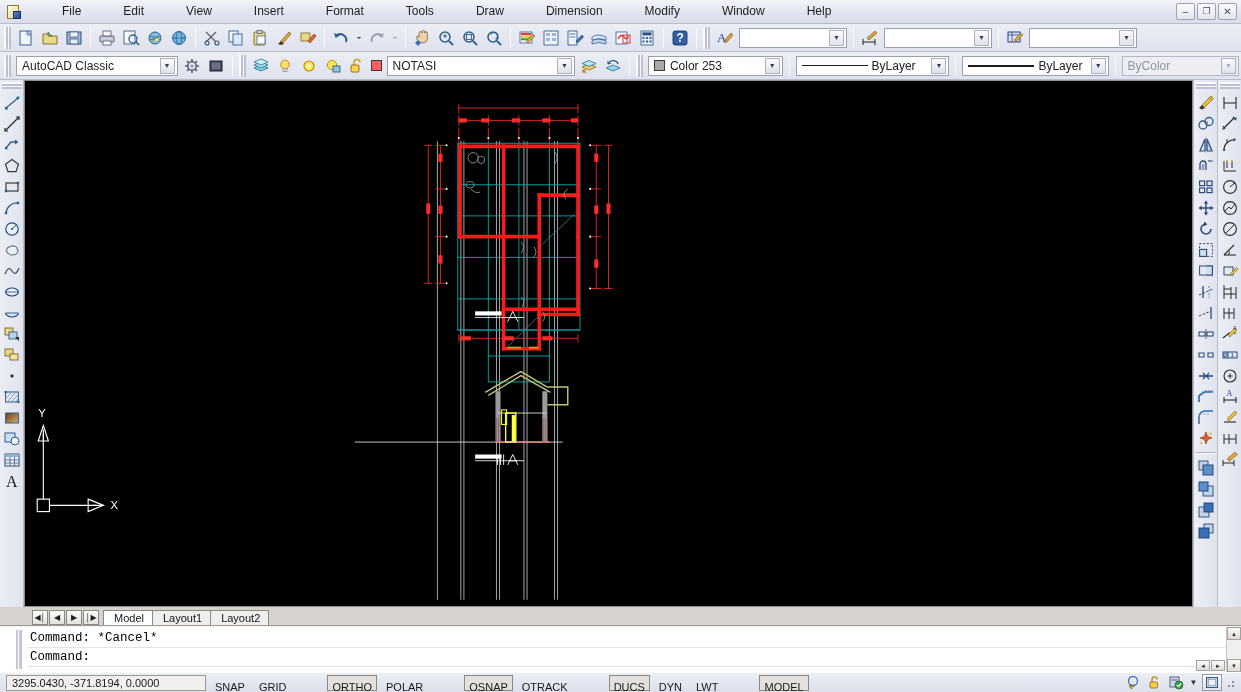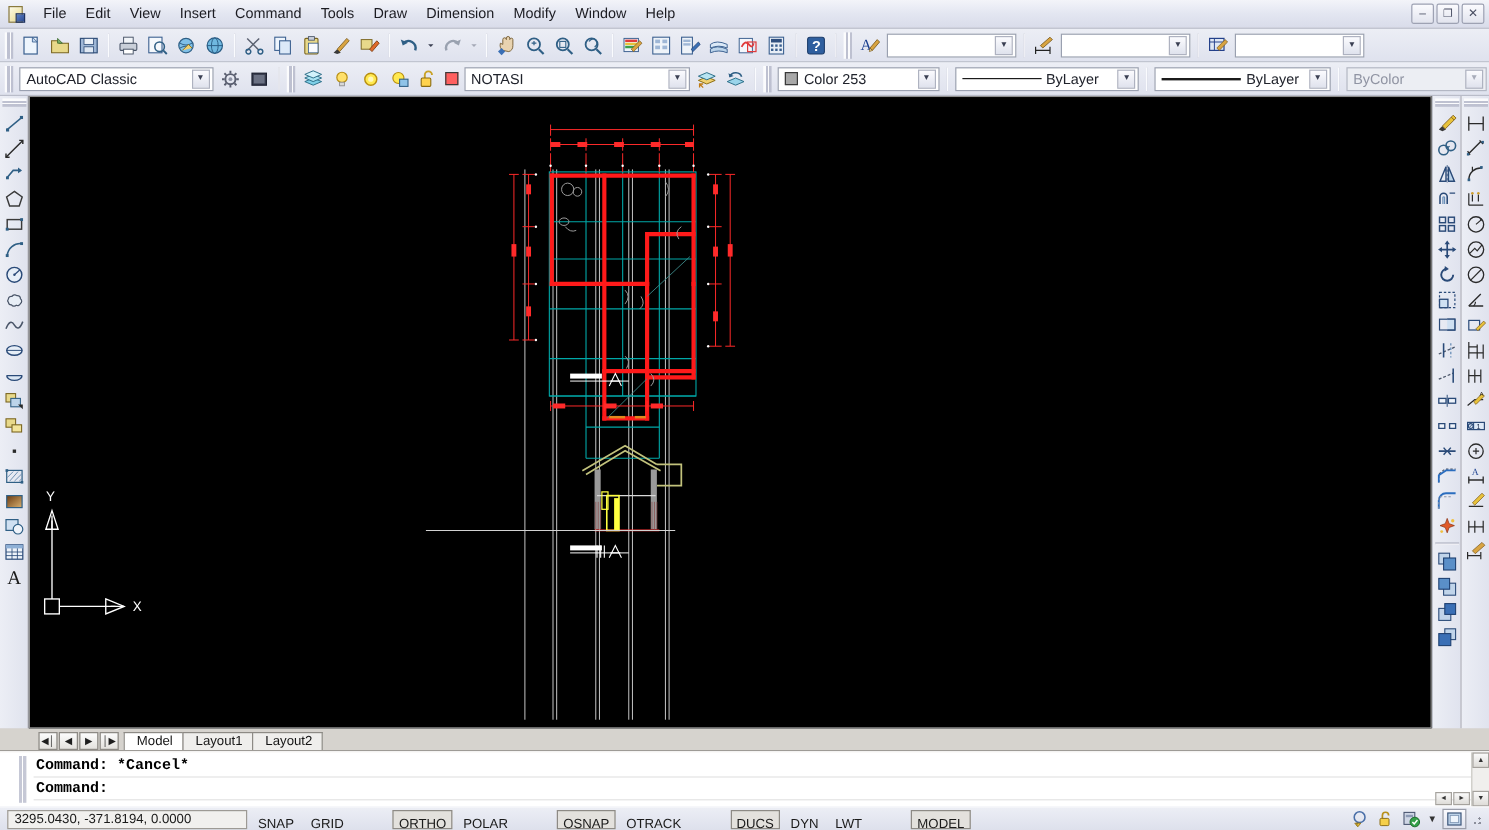--- a/index.html
+++ b/index.html
@@ -40,20 +40,21 @@
     background: linear-gradient(135deg,#5b7fc7,#2c4a8f);
     border:1px solid #1d3160;
   }
   .menu-item {
     padding: 3px 8px 4px 8px;
     color: #1c1c22;
     font-size: 12px;
     line-height: 14px;
     cursor: default;
     white-space: nowrap;
+    margin-left: 26px;
   }
   .winbtns {
     position: absolute; right: 4px; top: 3px;
     display: flex; gap: 2px;
   }
   .winbtn {
     width: 19px; height: 17px;
     background: linear-gradient(#fbfbfe,#e2e4ee);
     border: 1px solid #9ea2b3;
     border-radius: 2px;
@@ -172,21 +173,20 @@
   }
   .cmd-grip {
     width: 8px; background: linear-gradient(90deg,#ffffff 0 2px,#b7bacb 2px 4px,#ffffff 4px 5px,#b7bacb 5px 7px);
     flex: 0 0 8px; margin: 3px 2px 3px 14px; opacity:.8;
   }
   .cmd-lines {
     flex: 1 1 auto; padding: 2px 0 0 4px;
     font-family: "Liberation Mono", monospace;
     font-size: 12.5px; color: #000;
     line-height: 18px;
-    font-weight: bold;
   }
   .cmd-line { border-bottom: 1px solid #e3e3e3; padding-left:2px;}
   .cmd-scroll {
     width: 15px; flex: 0 0 15px;
     background: #f0efed; border-left: 1px solid #c9c7c3;
     display:flex; flex-direction:column; justify-content:space-between;
   }
   .sbtn { height: 13px; background: linear-gradient(#fafafa,#dedcd8); border:1px solid #a5a29d;
           display:flex;align-items:center;justify-content:center;font-size:6px;color:#333;}
   .cmd-hscroll {
@@ -241,21 +241,21 @@
   <div class="menubar">
     <div class="app-logo">
       <div class="sheet"></div>
         <div class="corner"></div>
     </div>
     <div id="menu-items" style="display:flex">
         <div class="menu-item">File</div>
         <div class="menu-item">Edit</div>
         <div class="menu-item">View</div>
         <div class="menu-item">Insert</div>
-        <div class="menu-item">Command</div>
+        <div class="menu-item">Format</div>
         <div class="menu-item">Tools</div>
         <div class="menu-item">Draw</div>
         <div class="menu-item">Dimension</div>
         <div class="menu-item">Modify</div>
         <div class="menu-item">Window</div>
         <div class="menu-item">Help</div>
       </div>
     <div class="winbtns">
       <div class="winbtn">–</div>
       <div class="winbtn" style="font-size:9px">❐</div>

